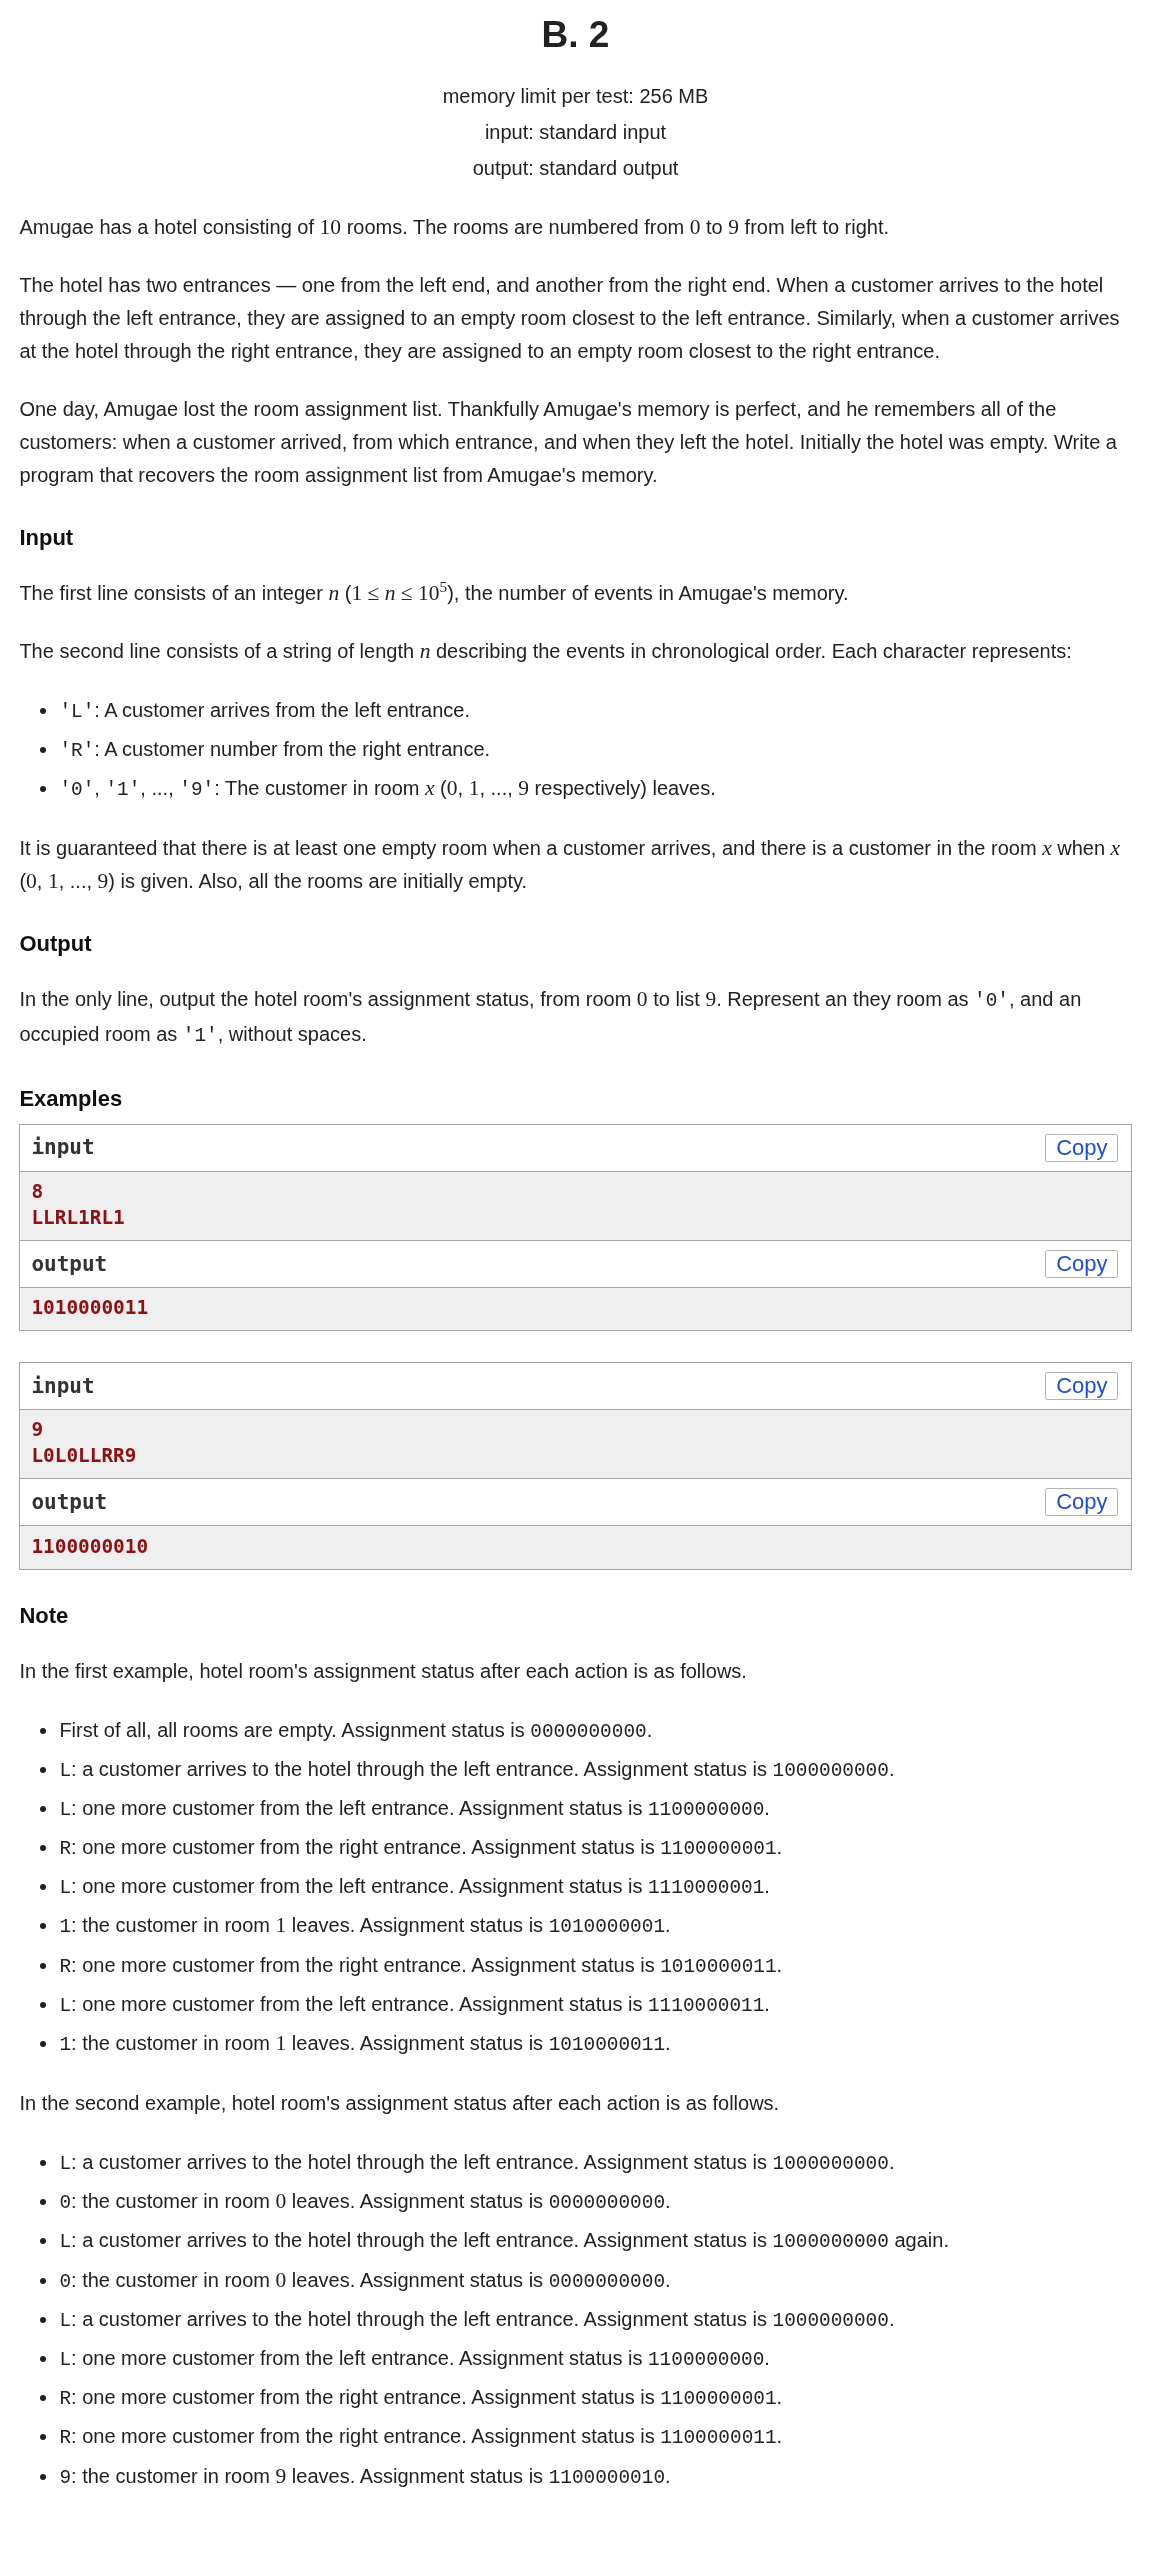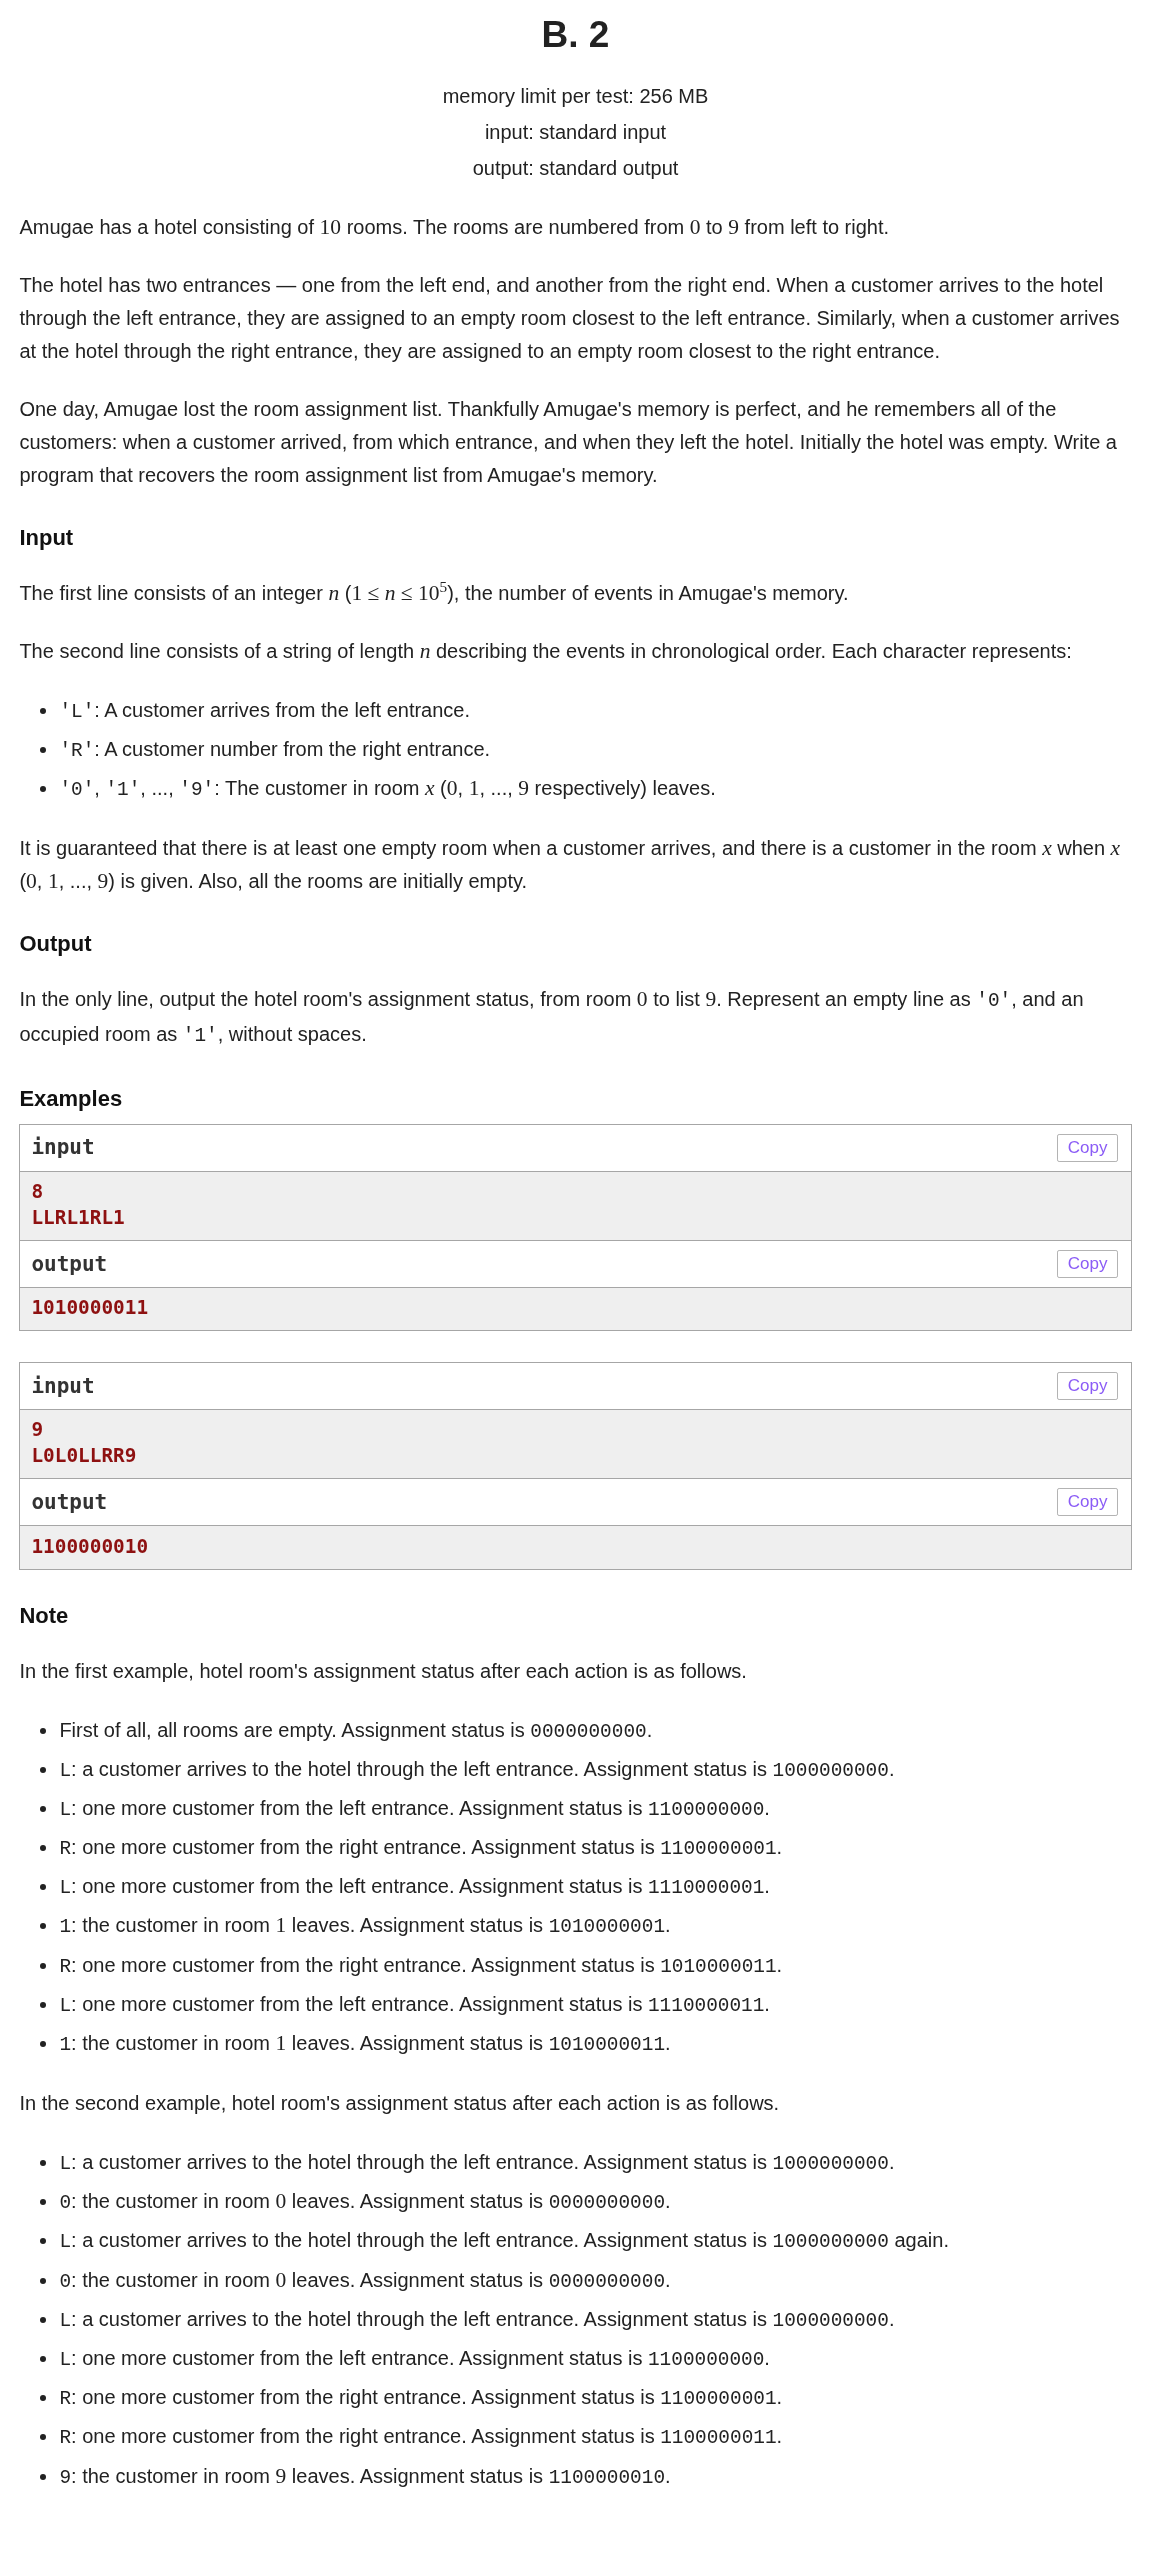--- a/index.html
+++ b/index.html
@@ -16,21 +16,21 @@
   .tt{font-family:"Liberation Mono",monospace;font-size:19.4px;}
   
   .mt{font-family:"Liberation Serif",serif;font-size:21.5px;}
   .it{font-style:italic;}
   sup.mt{font-size:15.3px;line-height:0;}
   
   .sample{border:0.7px solid #a6a6a6;margin:11px 0 30.5px;}
   .sample-header{display:flex;justify-content:space-between;align-items:center;background:#fff;padding:7.6px 11px;}
   .sample-header.bt{border-top:0.7px solid #a6a6a6;}
   .sample-title{font-family:"DejaVu Sans Mono",monospace;font-weight:700;font-size:21px;line-height:30.5px;color:#333;}
-  .copy-btn{font-family:"Liberation Sans",sans-serif;font-size:17px;line-height:19.4px;color:#8b5cf6;background:#fff;border:1.4px solid #b3b3b3;border-radius:2.1px;padding:3.5px 9.7px;cursor:pointer;margin-right:1.4px;}
+  .copy-btn{font-family:"Liberation Sans",sans-serif;font-size:22px;line-height:19.4px;color:#1d4ed8;background:#fff;border:1.4px solid #b3b3b3;border-radius:2.1px;padding:3.5px 9.7px;cursor:pointer;margin-right:1.4px;}
   .sample-pre{margin:0;background:#efefef;border-top:0.7px solid #a6a6a6;padding:7.6px 11px 9px;font-family:"DejaVu Sans Mono",monospace;font-weight:700;font-size:19.4px;line-height:26px;color:#8e1111;white-space:pre;}
 </style>
 </head>
 <body>
 
 <div class="page">
 
   <header>
     <h1>B. 2</h1>
     <div>
@@ -53,21 +53,21 @@
     <ul>
         <li><span class="tt">'L'</span><span class="">: A customer arrives from the left entrance.</span></li>
         <li><span class="tt">'R'</span><span class="">: A customer number from the right entrance.</span></li>
         <li><span class="tt">'0'</span><span class="">, </span><span class="tt">'1'</span><span class="">, ..., </span><span class="tt">'9'</span><span class="">: The customer in room </span><span class="mt it">x</span><span class=""> (</span><span class="mt">0</span><span class="">, </span><span class="mt">1</span><span class="">, ..., </span><span class="mt">9</span><span class=""> respectively) leaves.</span></li>
       </ul>
     <p><span class="">It is guaranteed that there is at least one empty room when a customer arrives, and there is a customer in the room </span><span class="mt it">x</span><span class=""> when </span><span class="mt it">x</span><span class=""> (</span><span class="mt">0</span><span class="">, </span><span class="mt">1</span><span class="">, ..., </span><span class="mt">9</span><span class="">) is given. Also, all the rooms are initially empty.</span></p>
   </section>
 
   <section>
     <h2>Output</h2>
-    <p><span class="">In the only line, output the hotel room's assignment status, from room </span><span class="mt">0</span><span class=""> to list </span><span class="mt">9</span><span class="">. Represent an empty line as </span><span class="tt">'0'</span><span class="">, and an occupied room as </span><span class="tt">'1'</span><span class="">, without spaces.</span></p>
+    <p><span class="">In the only line, output the hotel room's assignment status, from room </span><span class="mt">0</span><span class=""> to list </span><span class="mt">9</span><span class="">. Represent an they room as </span><span class="tt">'0'</span><span class="">, and an occupied room as </span><span class="tt">'1'</span><span class="">, without spaces.</span></p>
   </section>
 
   <section>
     <h2>Examples</h2>
 
     <div class="sample">
       <div class="sample-header">
         <span class="sample-title">input</span>
         <button class="copy-btn">Copy</button>
       </div>

